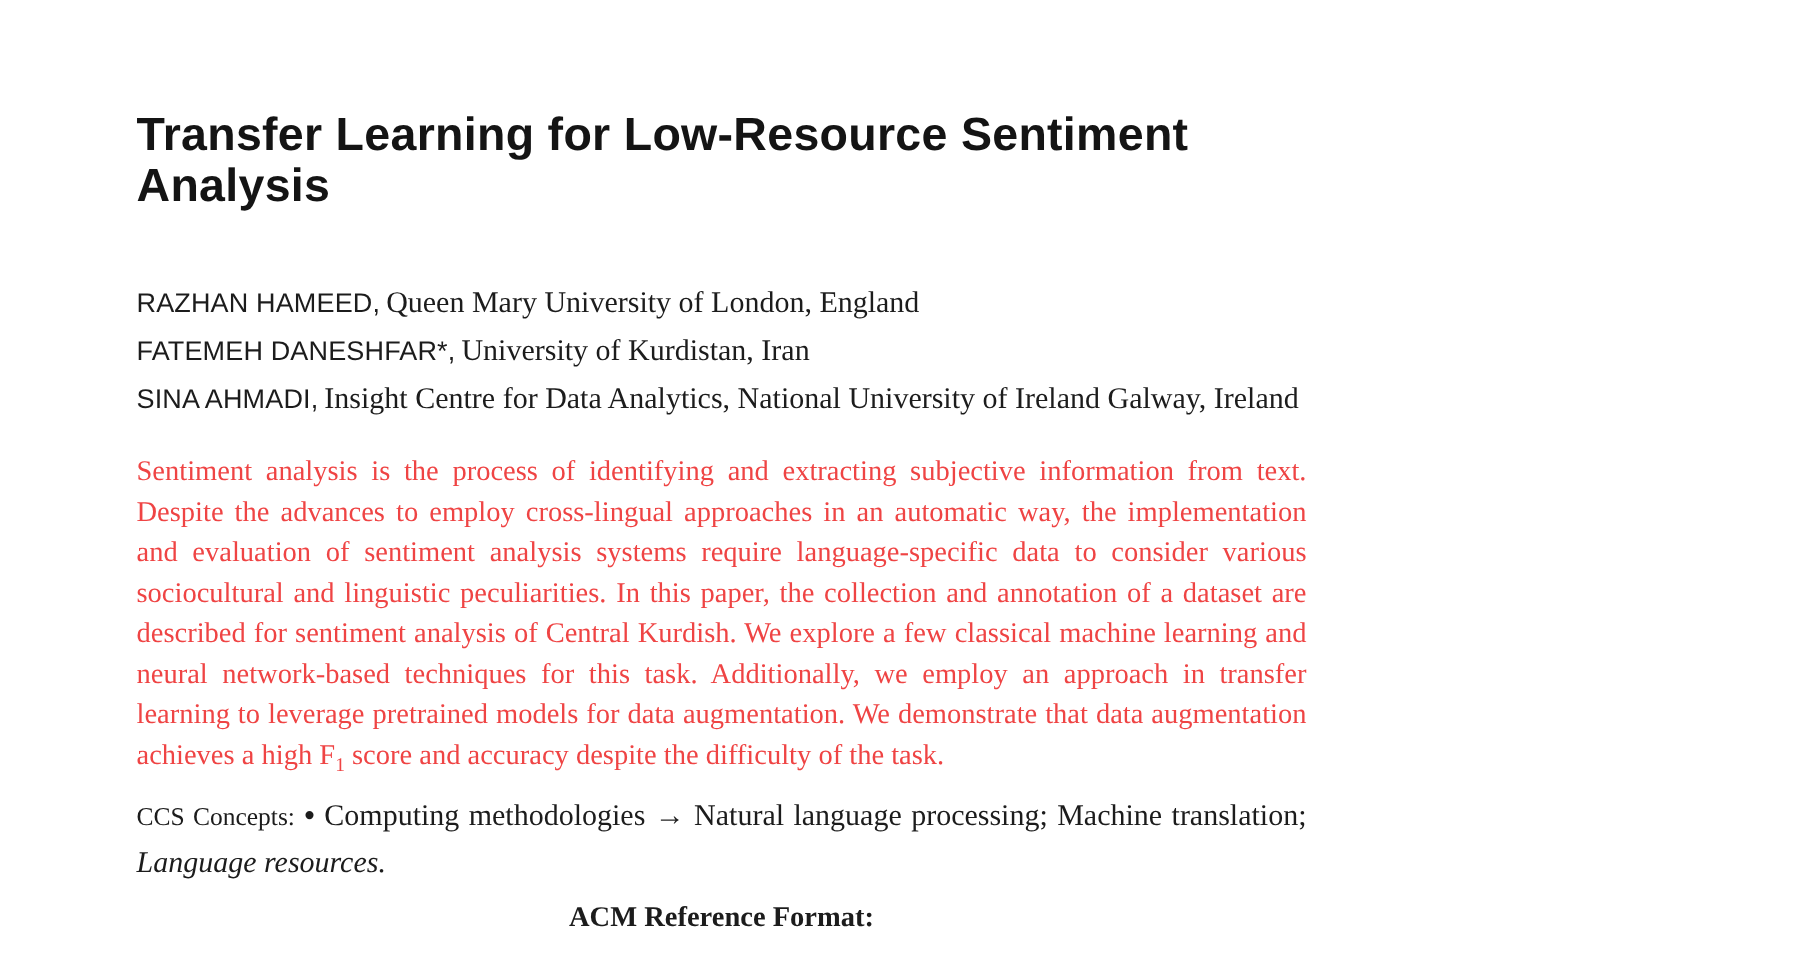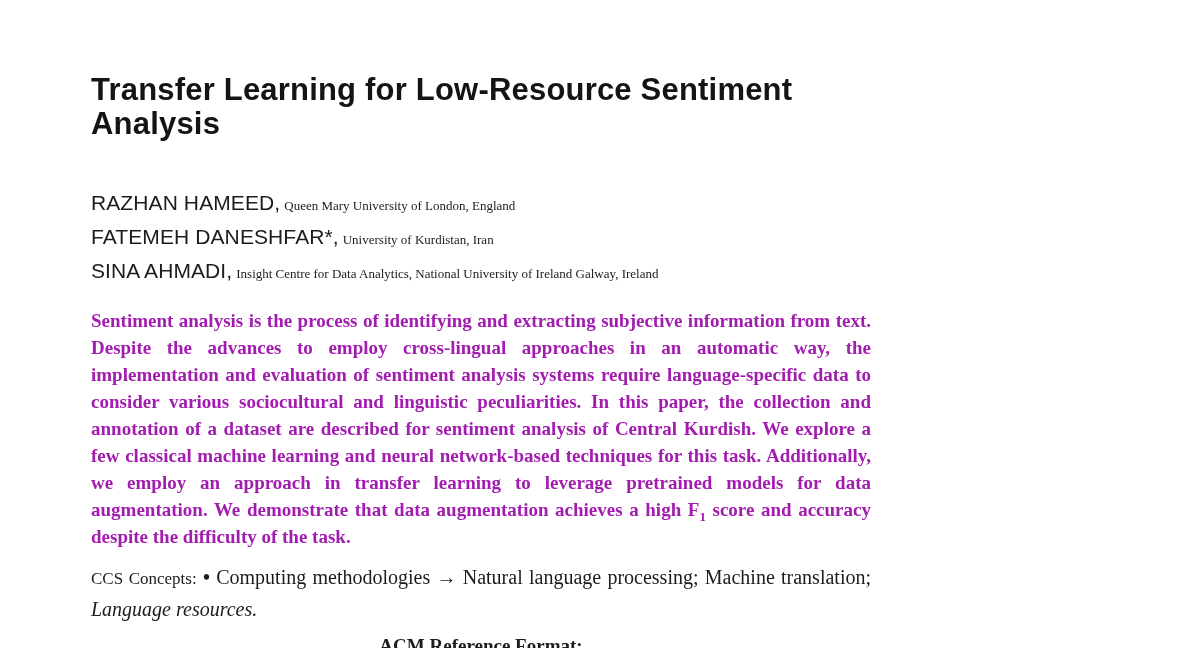--- a/index.html
+++ b/index.html
@@ -29,37 +29,36 @@
   }
   .authors {
     margin-top: 46px;
   }
   .author-line {
     line-height: 31px;
     white-space: nowrap;
   }
   .author-name {
     font-family: "Liberation Sans", sans-serif;
-    font-size: 21px;
+    font-size: 18px;
     letter-spacing: 0.1px;
     color: #1c1c1c;
   }
   .author-affil {
     font-family: "Liberation Serif", "DejaVu Serif", serif;
-    font-size: 13px;
+    font-size: 20px;
     color: #1c1c1c;
   }
   .abstract {
     margin: 18px 0 0 0;
     font-family: "Liberation Serif", "DejaVu Serif", serif;
     font-size: 19px;
     line-height: 27px;
     text-align: justify;
-    color: #a21caf;
-    font-weight: bold;
+    color: #ef4444;
   }
   .abstract sub {
     font-size: 13px;
     line-height: 0;
   }
   .ccs {
     margin: 12px 0 0 0;
     font-family: "Liberation Serif", "DejaVu Serif", serif;
     font-size: 20px;
     line-height: 30px;

